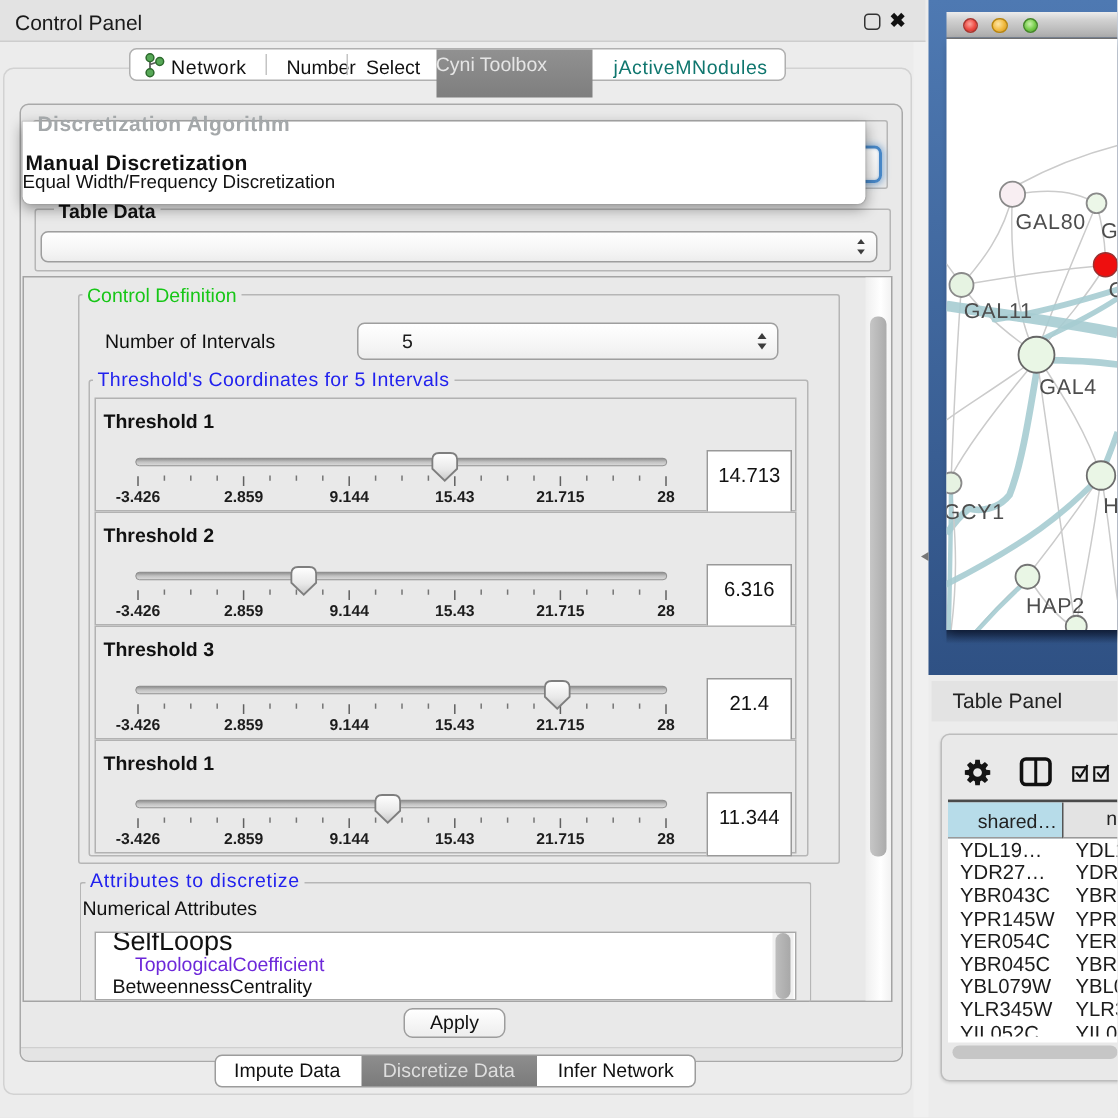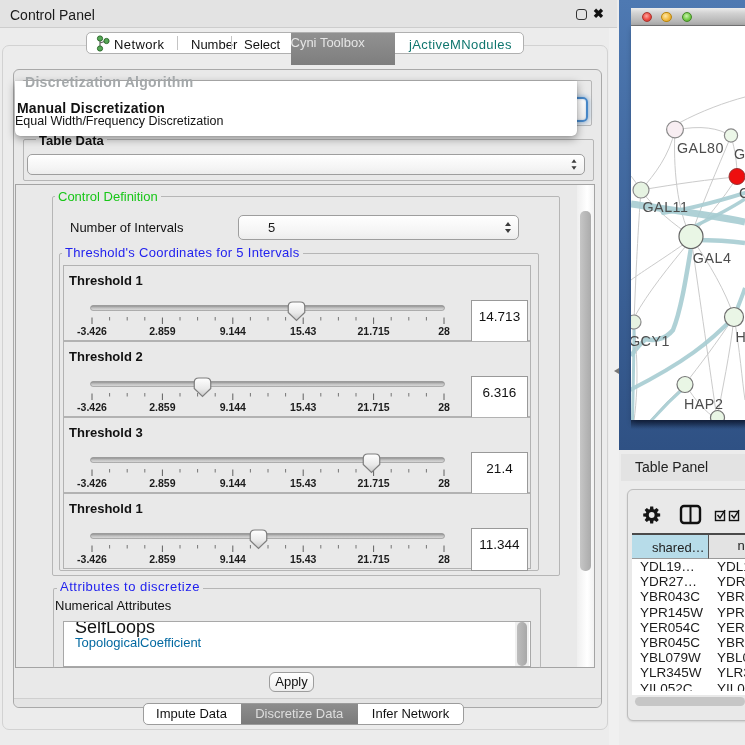--- a/index.html
+++ b/index.html
@@ -247,31 +247,32 @@
   </svg>
   <div class="vfield">11.344</div>
 </div>
 
 
 <div class="group" style="left:53px;top:588px;width:488px;height:80px;border-bottom:none"></div>
 <div class="gttl" style="position:absolute;left:57px;top:579px;color:#2222ee;letter-spacing:0.5px">Attributes to discretize</div>
 <div class="abs" style="left:55px;top:598px;font-size:13px;font-weight:normal;color:#111">Numerical Attributes</div>
 <div class="abs" style="left:63px;top:621px;width:468px;height:46px;background:#fff;border:1px solid #a8a8a8;overflow:hidden">
   <div style="font-size:18px;color:#111;padding-left:11px;height:15.2px;line-height:15.2px;position:relative;top:-2.5px">SelfLoops</div>
-  <div style="font-size:13px;color:#0369a1;padding-left:11px;height:15.2px;line-height:15.2px;position:relative;top:-2.5px">TopologicalCoefficient</div>
+  <div style="font-size:13px;color:#6d28d9;padding-left:26px;height:15.2px;line-height:15.2px;position:relative;top:-2.5px">TopologicalCoefficient</div>
+  <div style="font-size:13px;color:#111;padding-left:11px;height:15.2px;line-height:15.2px;position:relative;top:-2.5px">BetweennessCentrality</div>
 </div>
 <div class="abs" style="left:515px;top:622px;width:14px;height:44px;background:#f0f0f0"></div>
 <div class="abs" style="left:517px;top:622px;width:10px;height:44px;background:linear-gradient(90deg,#bdbdbd,#a8a8a8);border-radius:5px"></div>
 
 
 <div class="abs" style="left:577px;top:185px;width:17px;height:482px;background:linear-gradient(90deg,#efefef,#ffffff 60%,#f2f2f2)"></div>
 <div class="abs" style="left:580px;top:211px;width:11px;height:360px;background:linear-gradient(90deg,#c6c6c6,#ababab);border-radius:5px"></div>
 
 
-<div class="abs" style="left:269px;top:672px;width:45px;height:20px;background:linear-gradient(#ffffff,#ededed);border:1px solid #9d9d9d;border-radius:6px;font-size:13px;color:#111;text-align:center;line-height:18px">Apply</div>
+<div class="abs" style="left:269px;top:672px;width:68px;height:20px;background:linear-gradient(#ffffff,#ededed);border:1px solid #9d9d9d;border-radius:6px;font-size:13px;color:#111;text-align:center;line-height:18px">Apply</div>
 
 
 <div class="abs" style="left:143px;top:703px;width:321px;height:22px;background:#fff;border:1px solid #9c9c9c;border-radius:5px"></div>
 <div class="abs" style="left:143px;top:704px;width:97px;height:20px;font-size:13px;color:#111;text-align:center;line-height:20px">Impute Data</div>
 <div class="abs" style="left:240.5px;top:704px;width:117.5px;height:20px;background:linear-gradient(#8d8d8d,#7b7b7b);font-size:13px;color:#dedede;text-align:center;line-height:20px">Discretize Data</div>
 <div class="abs" style="left:358px;top:704px;width:105px;font-size:13px;color:#111;text-align:center;line-height:20px">Infer Network</div>
 
 
 <div class="abs" style="left:619px;top:0;width:126px;height:450px;background:linear-gradient(#4e79b2,#2f5184)"></div>
 <div class="abs" style="left:631px;top:420px;width:114px;height:9px;background:linear-gradient(rgba(8,16,34,0.6),rgba(8,16,34,0));z-index:2"></div>

